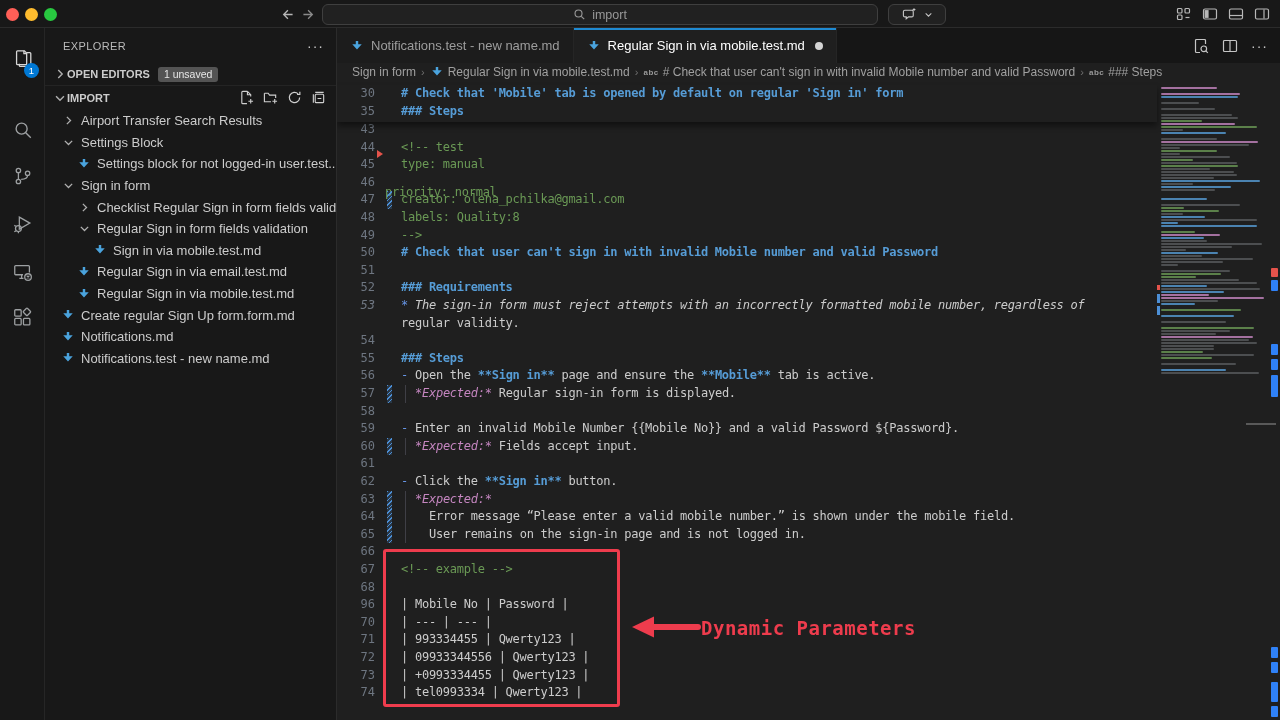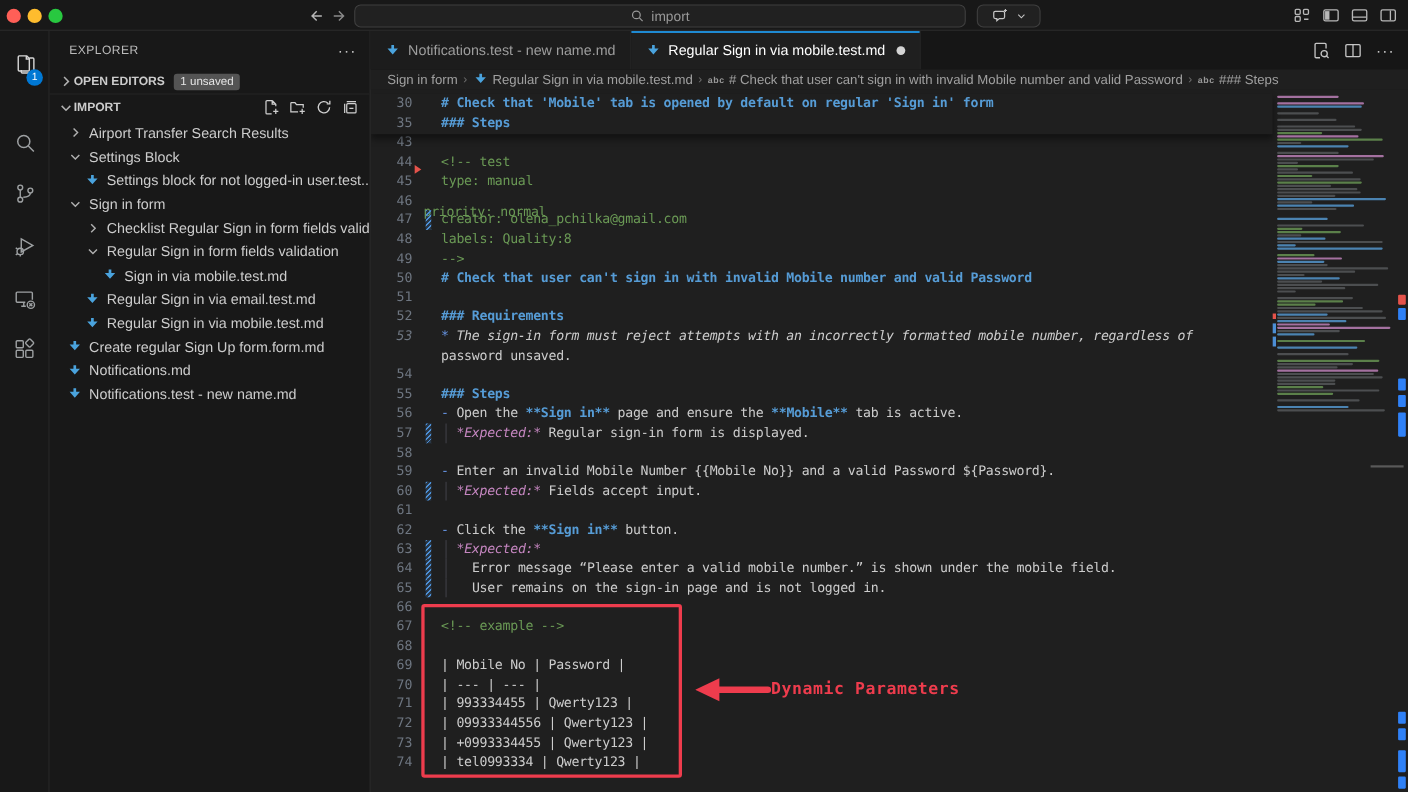--- a/index.html
+++ b/index.html
@@ -86,21 +86,21 @@
   .mrow{position:absolute;height:1.6px;border-radius:1px;}
   .mmark{position:absolute;left:0;width:2.5px;}
   .overview{position:absolute;right:0;top:0;width:11px;bottom:0;}
   .ovm{position:absolute;left:2px;width:7px;border-radius:1px;}
   .slider-edge{position:absolute;right:4px;top:342px;width:30px;height:2px;background:rgba(160,160,160,.45);}
   
   .anno-box{position:absolute;left:383px;top:549px;width:237px;height:158px;border:3px solid var(--annotation-red);
     border-radius:3px;z-index:35;}
   .anno-arrow{position:absolute;left:632px;top:612px;z-index:35;}
   .anno-label{position:absolute;left:701px;top:617px;z-index:35;color:var(--annotation-red);
-    font-family:"DejaVu Sans Mono",monospace;font-weight:bold;font-size:15px;letter-spacing:.5px;}
+    font-family:"DejaVu Sans Mono",monospace;font-weight:bold;font-size:19px;letter-spacing:.5px;}
   svg{display:block;}
 </style>
 </head>
 <body>
 
 <div class="titlebar">
   <div class="traffic" style="left:6px;background:#ff5f57"></div>
   <div class="traffic" style="left:25px;background:#febc2e"></div>
   <div class="traffic" style="left:44px;background:#28c840"></div>
 
@@ -434,37 +434,37 @@
       <div class="crow" style="top: 57.6px;"><span class="ln">44</span><span class="mkr"></span><span class="lt" style="left: 64px;"><span class="seg-c">&lt;!-- test</span></span></div>
       <div class="crow" style="top: 75.2px;"><span class="ln">45</span><span class="lt" style="left: 64px;"><span class="seg-c">type: manual</span></span></div>
       <div class="crow" style="top: 92.8px;"><span class="ln">46</span><span class="lt" style="left: 48px; margin-top: 10px;"><span class="seg-c">priority: normal</span></span></div>
       <div class="crow" style="top: 110.4px;"><span class="ln">47</span><span class="mod"></span><span class="lt" style="left: 64px;"><span class="seg-c">creator: olena_pchilka@gmail.com</span></span></div>
       <div class="crow" style="top: 128px;"><span class="ln">48</span><span class="lt" style="left: 64px;"><span class="seg-c">labels: Quality:8</span></span></div>
       <div class="crow" style="top: 145.6px;"><span class="ln">49</span><span class="lt" style="left: 64px;"><span class="seg-c">--&gt;</span></span></div>
       <div class="crow" style="top: 163.2px;"><span class="ln">50</span><span class="lt" style="left: 64px;"><span class="seg-h"># Check that user can't sign in with invalid Mobile number and valid Password</span></span></div>
       <div class="crow" style="top: 180.8px;"><span class="ln">51</span><span class="lt" style="left: 64px;"></span></div>
       <div class="crow" style="top: 198.4px;"><span class="ln">52</span><span class="lt" style="left: 64px;"><span class="seg-h">### Requirements</span></span></div>
       <div class="crow" style="top: 216px; font-style: italic;"><span class="ln">53</span><span class="lt" style="left: 64px;"><span class="seg-d">* </span><span class="seg-t">The sign-in form must reject attempts with an incorrectly formatted mobile number, regardless of</span></span></div>
-      <div class="crow" style="top: 233.6px;"><span class="lt" style="left: 64px;"><span class="seg-t">password unsaved.</span></span></div>
+      <div class="crow" style="top: 233.6px;"><span class="lt" style="left: 64px;"><span class="seg-t">regular validity.</span></span></div>
       <div class="crow" style="top: 251.2px;"><span class="ln">54</span><span class="lt" style="left: 64px;"></span></div>
       <div class="crow" style="top: 268.8px;"><span class="ln">55</span><span class="lt" style="left: 64px;"><span class="seg-h">### Steps</span></span></div>
       <div class="crow" style="top: 286.4px;"><span class="ln">56</span><span class="lt" style="left: 64px;"><span class="seg-d">- </span><span class="seg-t">Open the </span><span class="seg-b">**Sign in**</span><span class="seg-t"> page and ensure the </span><span class="seg-b">**Mobile**</span><span class="seg-t"> tab is active.</span></span></div>
       <div class="crow" style="top: 304px;"><span class="ln">57</span><span class="mod"></span><span class="guide"></span><span class="lt" style="left: 78px;"><span class="seg-i">*Expected:*</span><span class="seg-t"> Regular sign-in form is displayed.</span></span></div>
       <div class="crow" style="top: 321.6px;"><span class="ln">58</span><span class="lt" style="left: 64px;"></span></div>
       <div class="crow" style="top: 339.2px;"><span class="ln">59</span><span class="lt" style="left: 64px;"><span class="seg-d">- </span><span class="seg-t">Enter an invalid Mobile Number {{Mobile No}} and a valid Password ${Password}.</span></span></div>
       <div class="crow" style="top: 356.8px;"><span class="ln">60</span><span class="mod"></span><span class="guide"></span><span class="lt" style="left: 78px;"><span class="seg-i">*Expected:*</span><span class="seg-t"> Fields accept input.</span></span></div>
       <div class="crow" style="top: 374.4px;"><span class="ln">61</span><span class="lt" style="left: 64px;"></span></div>
       <div class="crow" style="top: 392px;"><span class="ln">62</span><span class="lt" style="left: 64px;"><span class="seg-d">- </span><span class="seg-t">Click the </span><span class="seg-b">**Sign in**</span><span class="seg-t"> button.</span></span></div>
       <div class="crow" style="top: 409.6px;"><span class="ln">63</span><span class="mod"></span><span class="guide"></span><span class="lt" style="left: 78px;"><span class="seg-i">*Expected:*</span></span></div>
       <div class="crow" style="top: 427.2px;"><span class="ln">64</span><span class="mod"></span><span class="guide"></span><span class="lt" style="left: 92px;"><span class="seg-t">Error message “Please enter a valid mobile number.” is shown under the mobile field.</span></span></div>
       <div class="crow" style="top: 444.8px;"><span class="ln">65</span><span class="mod"></span><span class="guide"></span><span class="lt" style="left: 92px;"><span class="seg-t">User remains on the sign-in page and is not logged in.</span></span></div>
       <div class="crow" style="top: 462.4px;"><span class="ln">66</span><span class="lt" style="left: 64px;"></span></div>
       <div class="crow" style="top: 480px;"><span class="ln">67</span><span class="lt" style="left: 64px;"><span class="seg-c">&lt;!-- example --&gt;</span></span></div>
       <div class="crow" style="top: 497.6px;"><span class="ln">68</span><span class="lt" style="left: 64px;"></span></div>
-      <div class="crow" style="top: 515.2px;"><span class="ln">69</span><span class="lt" style="left: 64px;"><span class="seg-t">| Mobile No | Password |</span></span></div>
+      <div class="crow" style="top: 515.2px;"><span class="ln">96</span><span class="lt" style="left: 64px;"><span class="seg-t">| Mobile No | Password |</span></span></div>
       <div class="crow" style="top: 532.8px;"><span class="ln">70</span><span class="lt" style="left: 64px;"><span class="seg-t">| --- | --- |</span></span></div>
       <div class="crow" style="top: 550.4px;"><span class="ln">71</span><span class="lt" style="left: 64px;"><span class="seg-t">| 993334455 | Qwerty123 |</span></span></div>
       <div class="crow" style="top: 568px;"><span class="ln">72</span><span class="lt" style="left: 64px;"><span class="seg-t">| 09933344556 | Qwerty123 |</span></span></div>
       <div class="crow" style="top: 585.6px;"><span class="ln">73</span><span class="lt" style="left: 64px;"><span class="seg-t">| +0993334455 | Qwerty123 |</span></span></div>
       <div class="crow" style="top: 603.2px;"><span class="ln">74</span><span class="lt" style="left: 64px;"><span class="seg-t">| tel0993334 | Qwerty123 |</span></span></div>
       <div class="crow cur" style="top: 620.8px;"><span class="ln">75</span><span class="lt" style="left: 64px;"></span></div>
     </div>
   <div class="sticky">
       <div class="crow"><span class="ln">30</span><span class="lt seg-h" style="left: 64px;"># Check that 'Mobile' tab is opened by default on regular 'Sign in' form</span></div>
       <div class="crow"><span class="ln">35</span><span class="lt seg-h" style="left: 64px;">### Steps</span></div>

